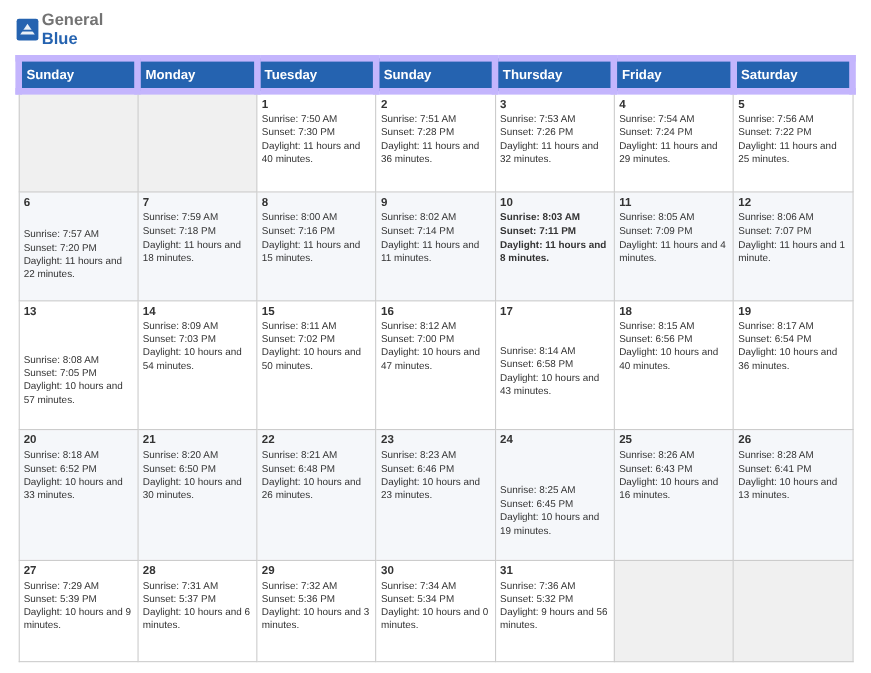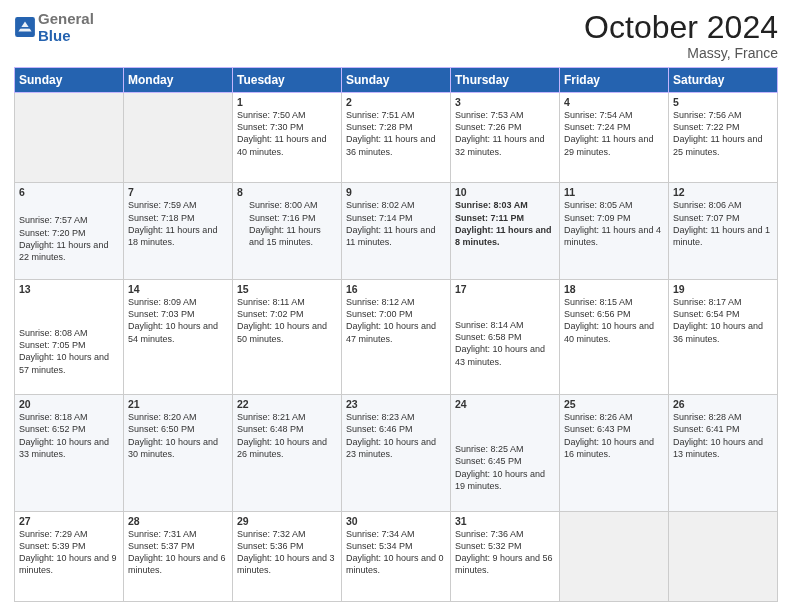--- a/index.html
+++ b/index.html
@@ -51,21 +51,21 @@
       width: 100%;
       table-layout: fixed;
     }
     .calendar th {
       background: #2563b0;
       color: #fff;
       font-size: 12px;
       font-weight: bold;
       padding: 5px 4px;
       text-align: left;
-      border: 1px solid #c4b5fd;
+      border: 6px solid #c4b5fd;
     }
     .calendar td {
       border: 1px solid #ccc;
       vertical-align: top;
       padding: 3px 4px;
       font-size: 9.5px;
       color: #333;
       height: 78px;
       background: #fff;
     }
@@ -96,24 +96,20 @@
       <svg class="logo-icon" viewBox="0 0 40 40">
         <rect x="2" y="2" width="36" height="36" rx="4" fill="#2563b0"></rect>
         <polygon points="8,28 20,10 32,28" fill="white" opacity="0.9"></polygon>
         <rect x="10" y="20" width="20" height="3" fill="#2563b0"></rect>
       </svg>
       <div>
         <div style="font-size:15px;font-weight:bold;color:#737373;">General</div>
         <div style="font-size:15px;font-weight:bold;color:#2563b0;">Blue</div>
       </div>
     </div>
-    <div class="title-block">
-      <div class="month-title">October 2024</div>
-      <div class="location">Massy, France</div>
-    </div>
   </div>
 
   <table class="calendar">
     <thead>
       <tr>
       <th>Sunday</th>
           <th>Monday</th>
           <th>Tuesday</th>
           <th>Sunday</th>
           <th>Thursday</th>
@@ -164,21 +160,21 @@
 Daylight: 11 hours and 22 minutes.</div>
           </td>
           <td>
             <span class="day-num">7</span>
             <div class="day-detail" style="white-space: pre-wrap;">Sunrise: 7:59 AM
 Sunset: 7:18 PM
 Daylight: 11 hours and 18 minutes.</div>
           </td>
           <td>
             <span class="day-num">8</span>
-            <div class="day-detail" style="white-space: pre-wrap; margin-left: 12px;">Sunrise: 8:00 AM
+            <div class="day-detail" style="white-space: pre-wrap;">Sunrise: 8:00 AM
 Sunset: 7:16 PM
 Daylight: 11 hours and 15 minutes.</div>
           </td>
           <td>
             <span class="day-num">9</span>
             <div class="day-detail" style="white-space: pre-wrap;">Sunrise: 8:02 AM
 Sunset: 7:14 PM
 Daylight: 11 hours and 11 minutes.</div>
           </td>
           <td>

